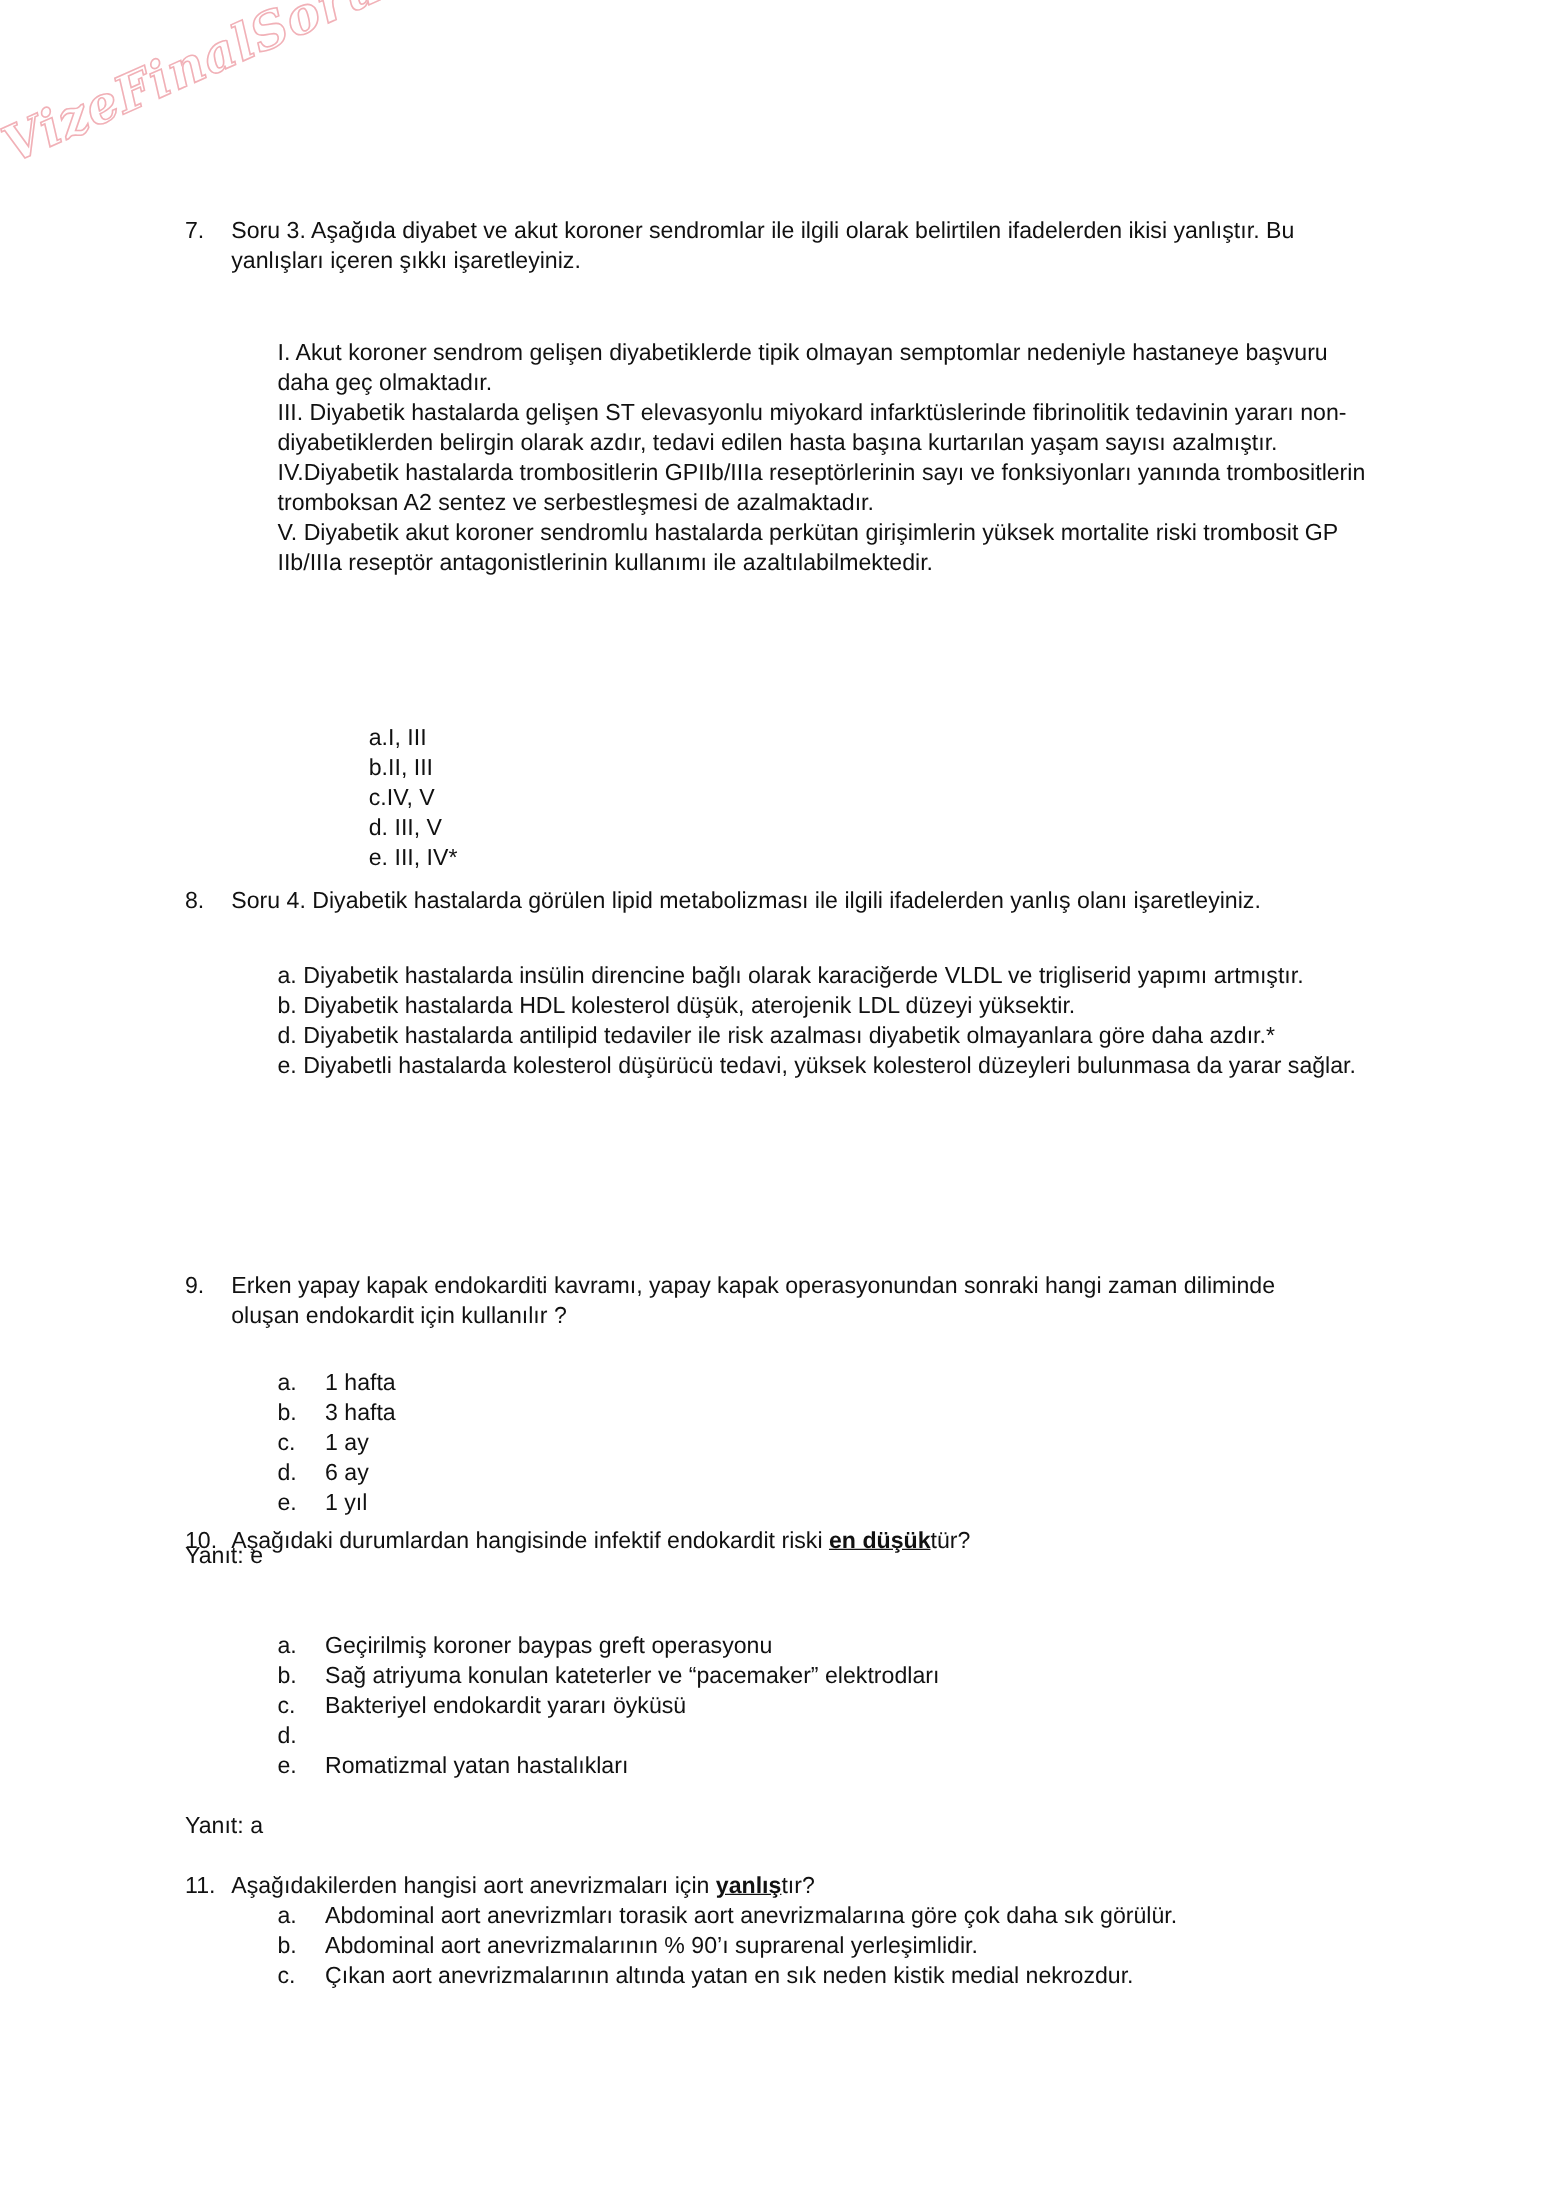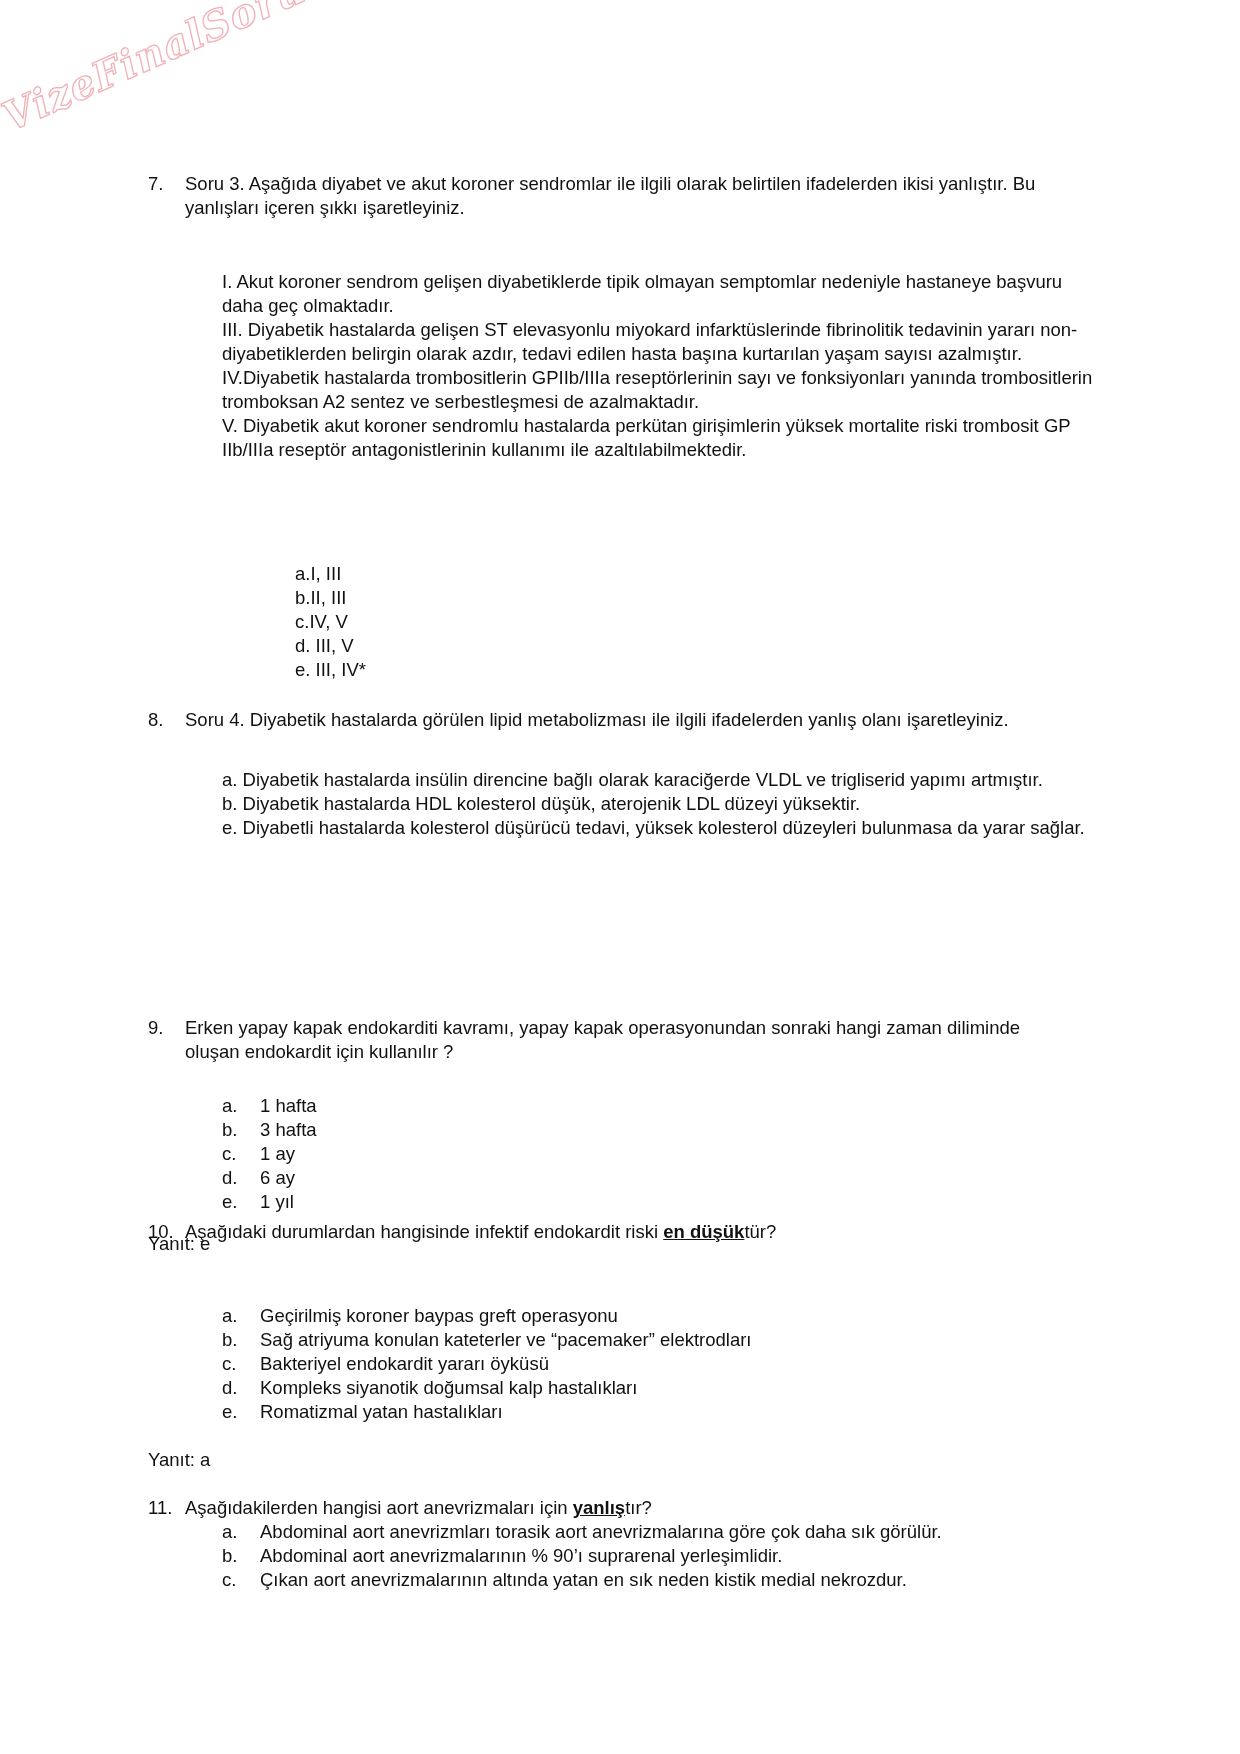--- a/index.html
+++ b/index.html
@@ -47,20 +47,21 @@
       margin-left: 37px;
     }
     .statements {
       position: absolute;
       left: 222px;
       width: 880px;
     }
     .opts-simple {
       position: absolute;
       left: 295px;
+      margin-top: 16px;
     }
     .opts-lettered {
       position: absolute;
       left: 222px;
     }
     .opt-row {
       display: flex;
       height: 24px;
       white-space: nowrap;
     }
@@ -111,20 +112,21 @@
     </div>
 </div>
 
 <div class="q" style="top:708px;">
   <span class="q-num">8.</span>
   <p class="q-text" style="width:860px;">Soru 4. Diyabetik hastalarda görülen lipid metabolizması ile ilgili ifadelerden yanlış olanı işaretleyiniz.</p>
 </div>
 <div class="statements" style="top:768px; width:870px;">
   <p>a. Diyabetik hastalarda insülin direncine bağlı olarak karaciğerde VLDL ve trigliserid yapımı artmıştır.</p>
   <p>b. Diyabetik hastalarda HDL kolesterol düşük, aterojenik LDL düzeyi yüksektir.</p>
+  <p>d. Diyabetik hastalarda antilipid tedaviler ile risk azalması diyabetik olmayanlara göre daha azdır.*</p>
   <p>e. Diyabetli hastalarda kolesterol düşürücü tedavi, yüksek kolesterol düzeyleri bulunmasa da yarar sağlar.</p>
 </div>
 
 <div class="q" style="top:1016px;">
   <span class="q-num">9.</span>
   <p class="q-text" style="width:880px;">Erken yapay kapak endokarditi kavramı, yapay kapak operasyonundan sonraki hangi zaman diliminde oluşan endokardit için kullanılır ?</p>
 </div>
 <div class="opts-lettered" style="top:1094px;">
   <div class="opt-row">
       <span class="opt-letter">a.</span>
@@ -161,21 +163,20 @@
   <div class="opt-row">
       <span class="opt-letter">b.</span>
       <span>Sağ atriyuma konulan kateterler ve “pacemaker” elektrodları</span>
     </div>
   <div class="opt-row">
       <span class="opt-letter">c.</span>
       <span>Bakteriyel endokardit yararı öyküsü</span>
     </div>
   <div class="opt-row">
       <span class="opt-letter">d.</span>
-      <span>Kompleks siyanotik doğumsal kalp hastalıkları</span>
     </div>
   <div class="opt-row">
       <span class="opt-letter">e.</span>
       <span>Romatizmal yatan hastalıkları</span>
     </div>
 </div>
 <div class="answer" style="top:1448px;">Yanıt: a</div>
 
 <div class="q" style="top:1496px;">
   <span class="q-num">11.</span>

